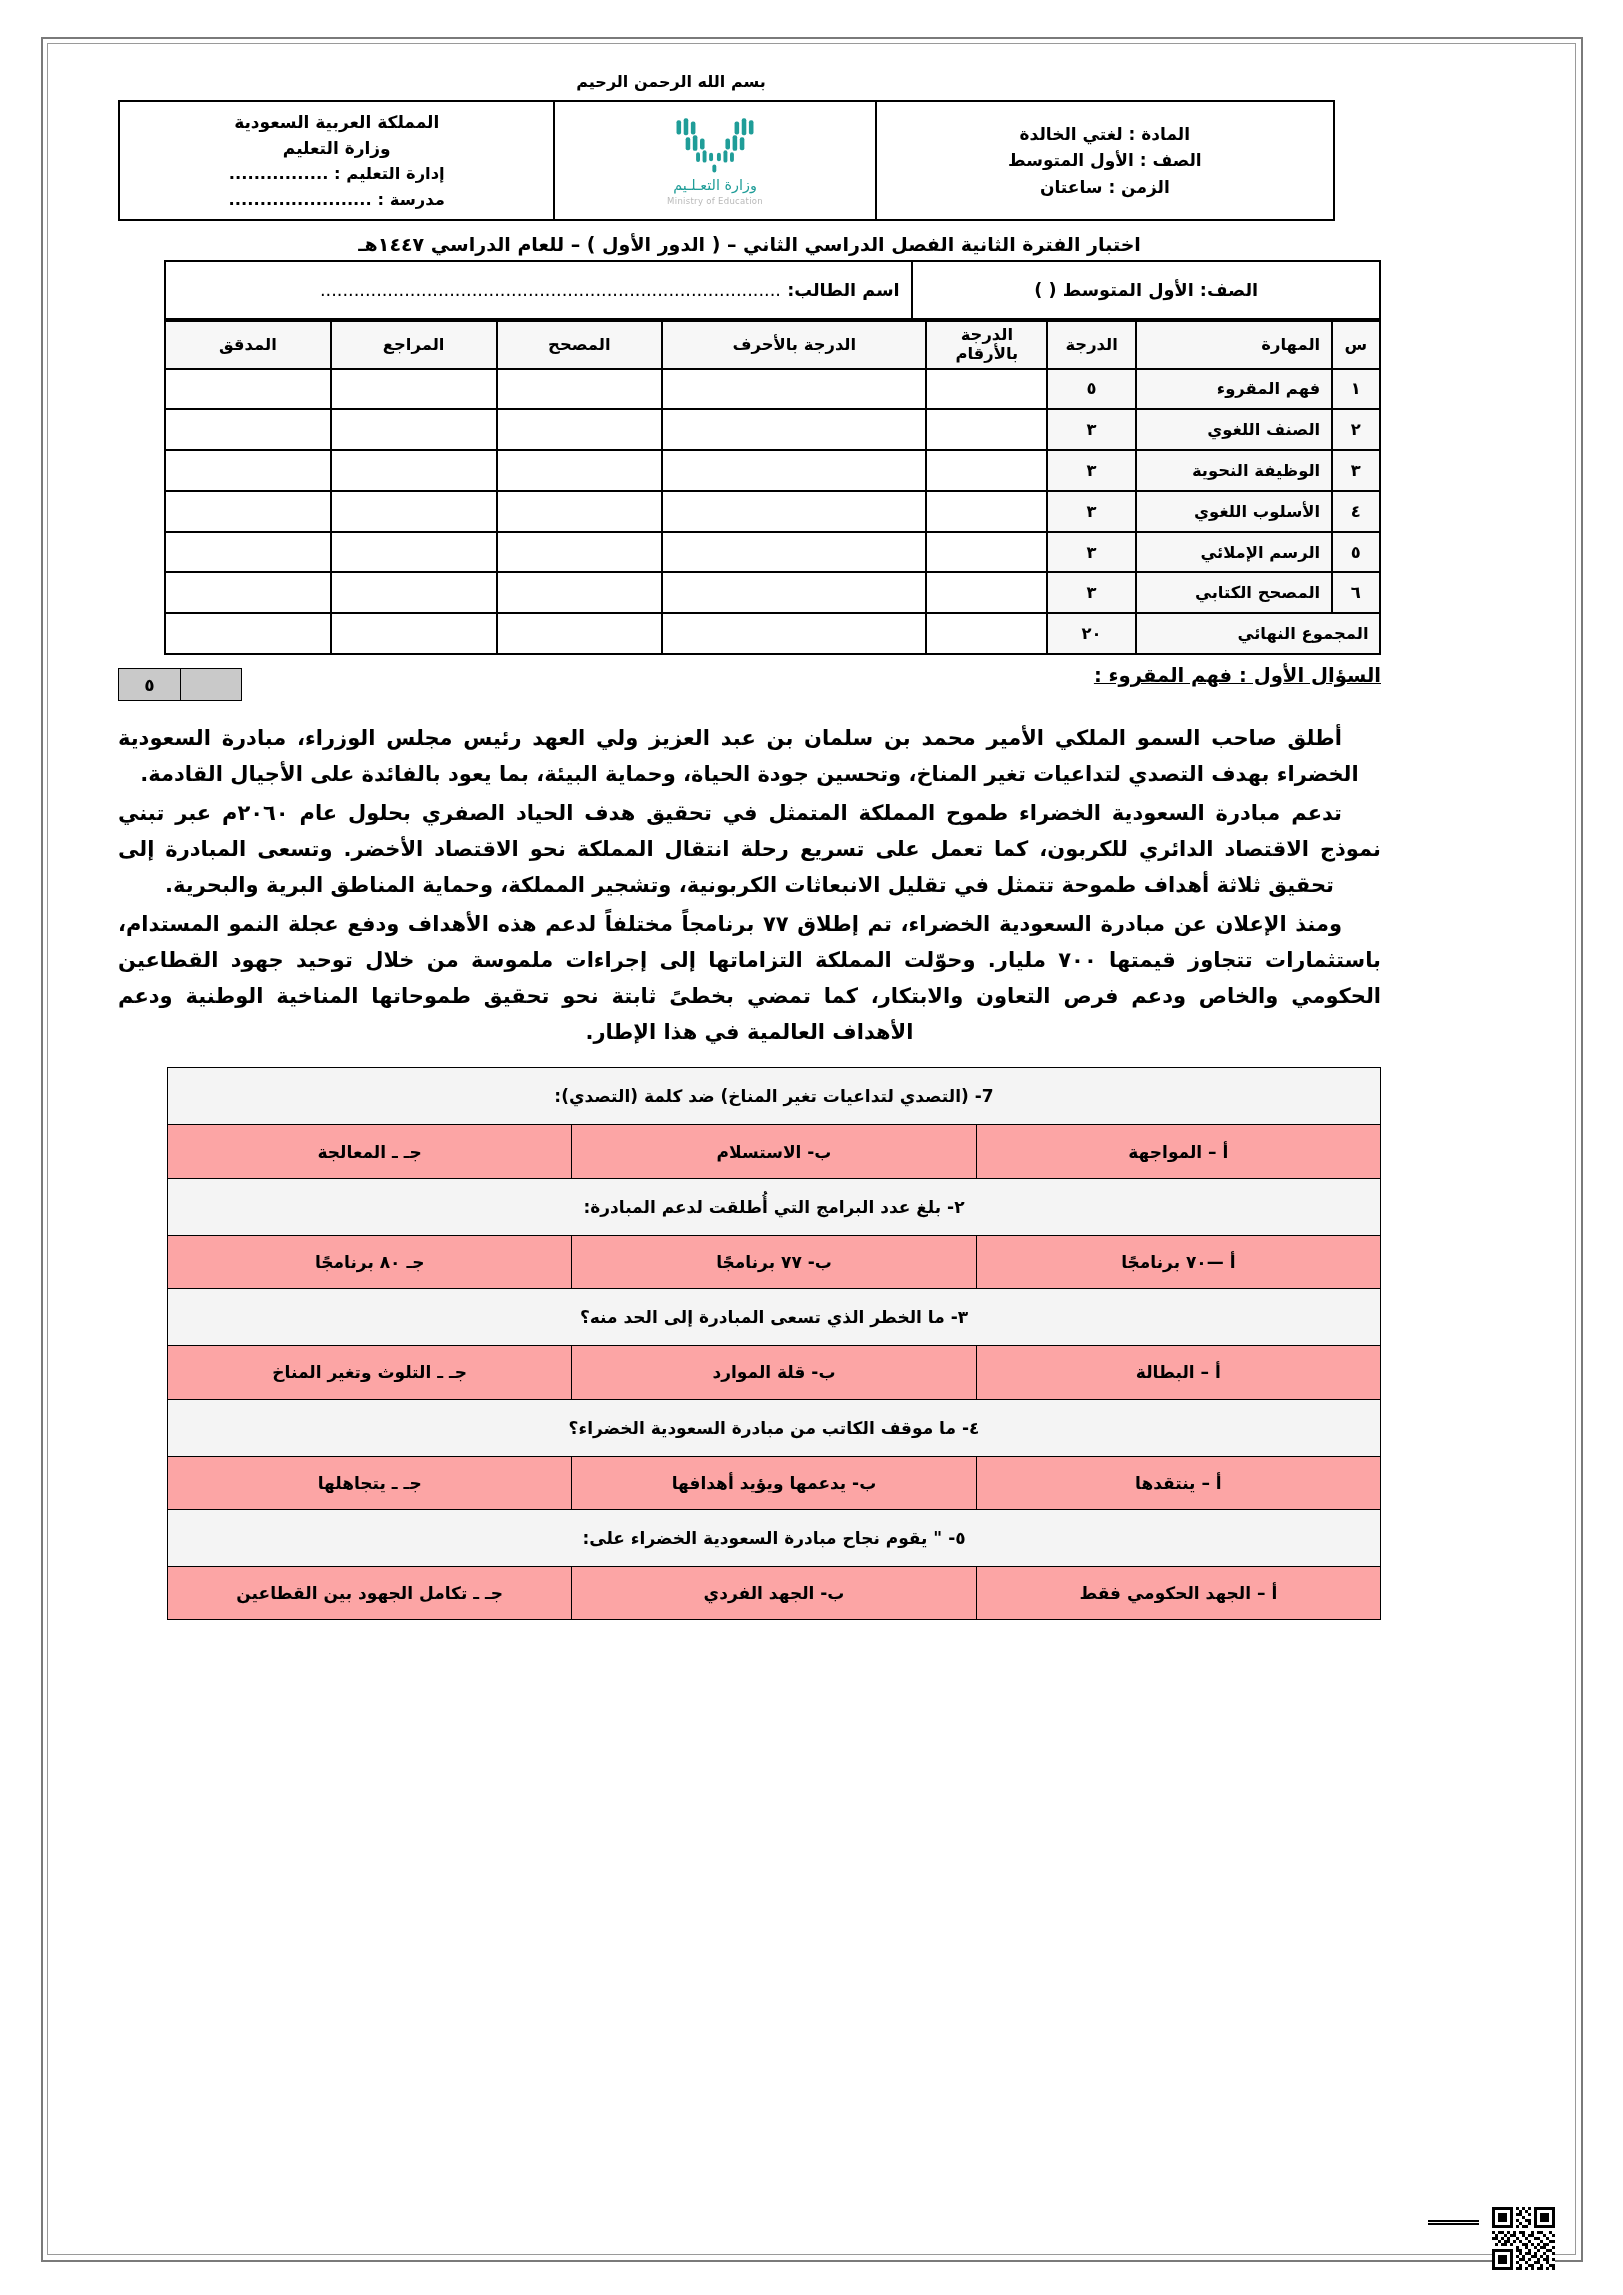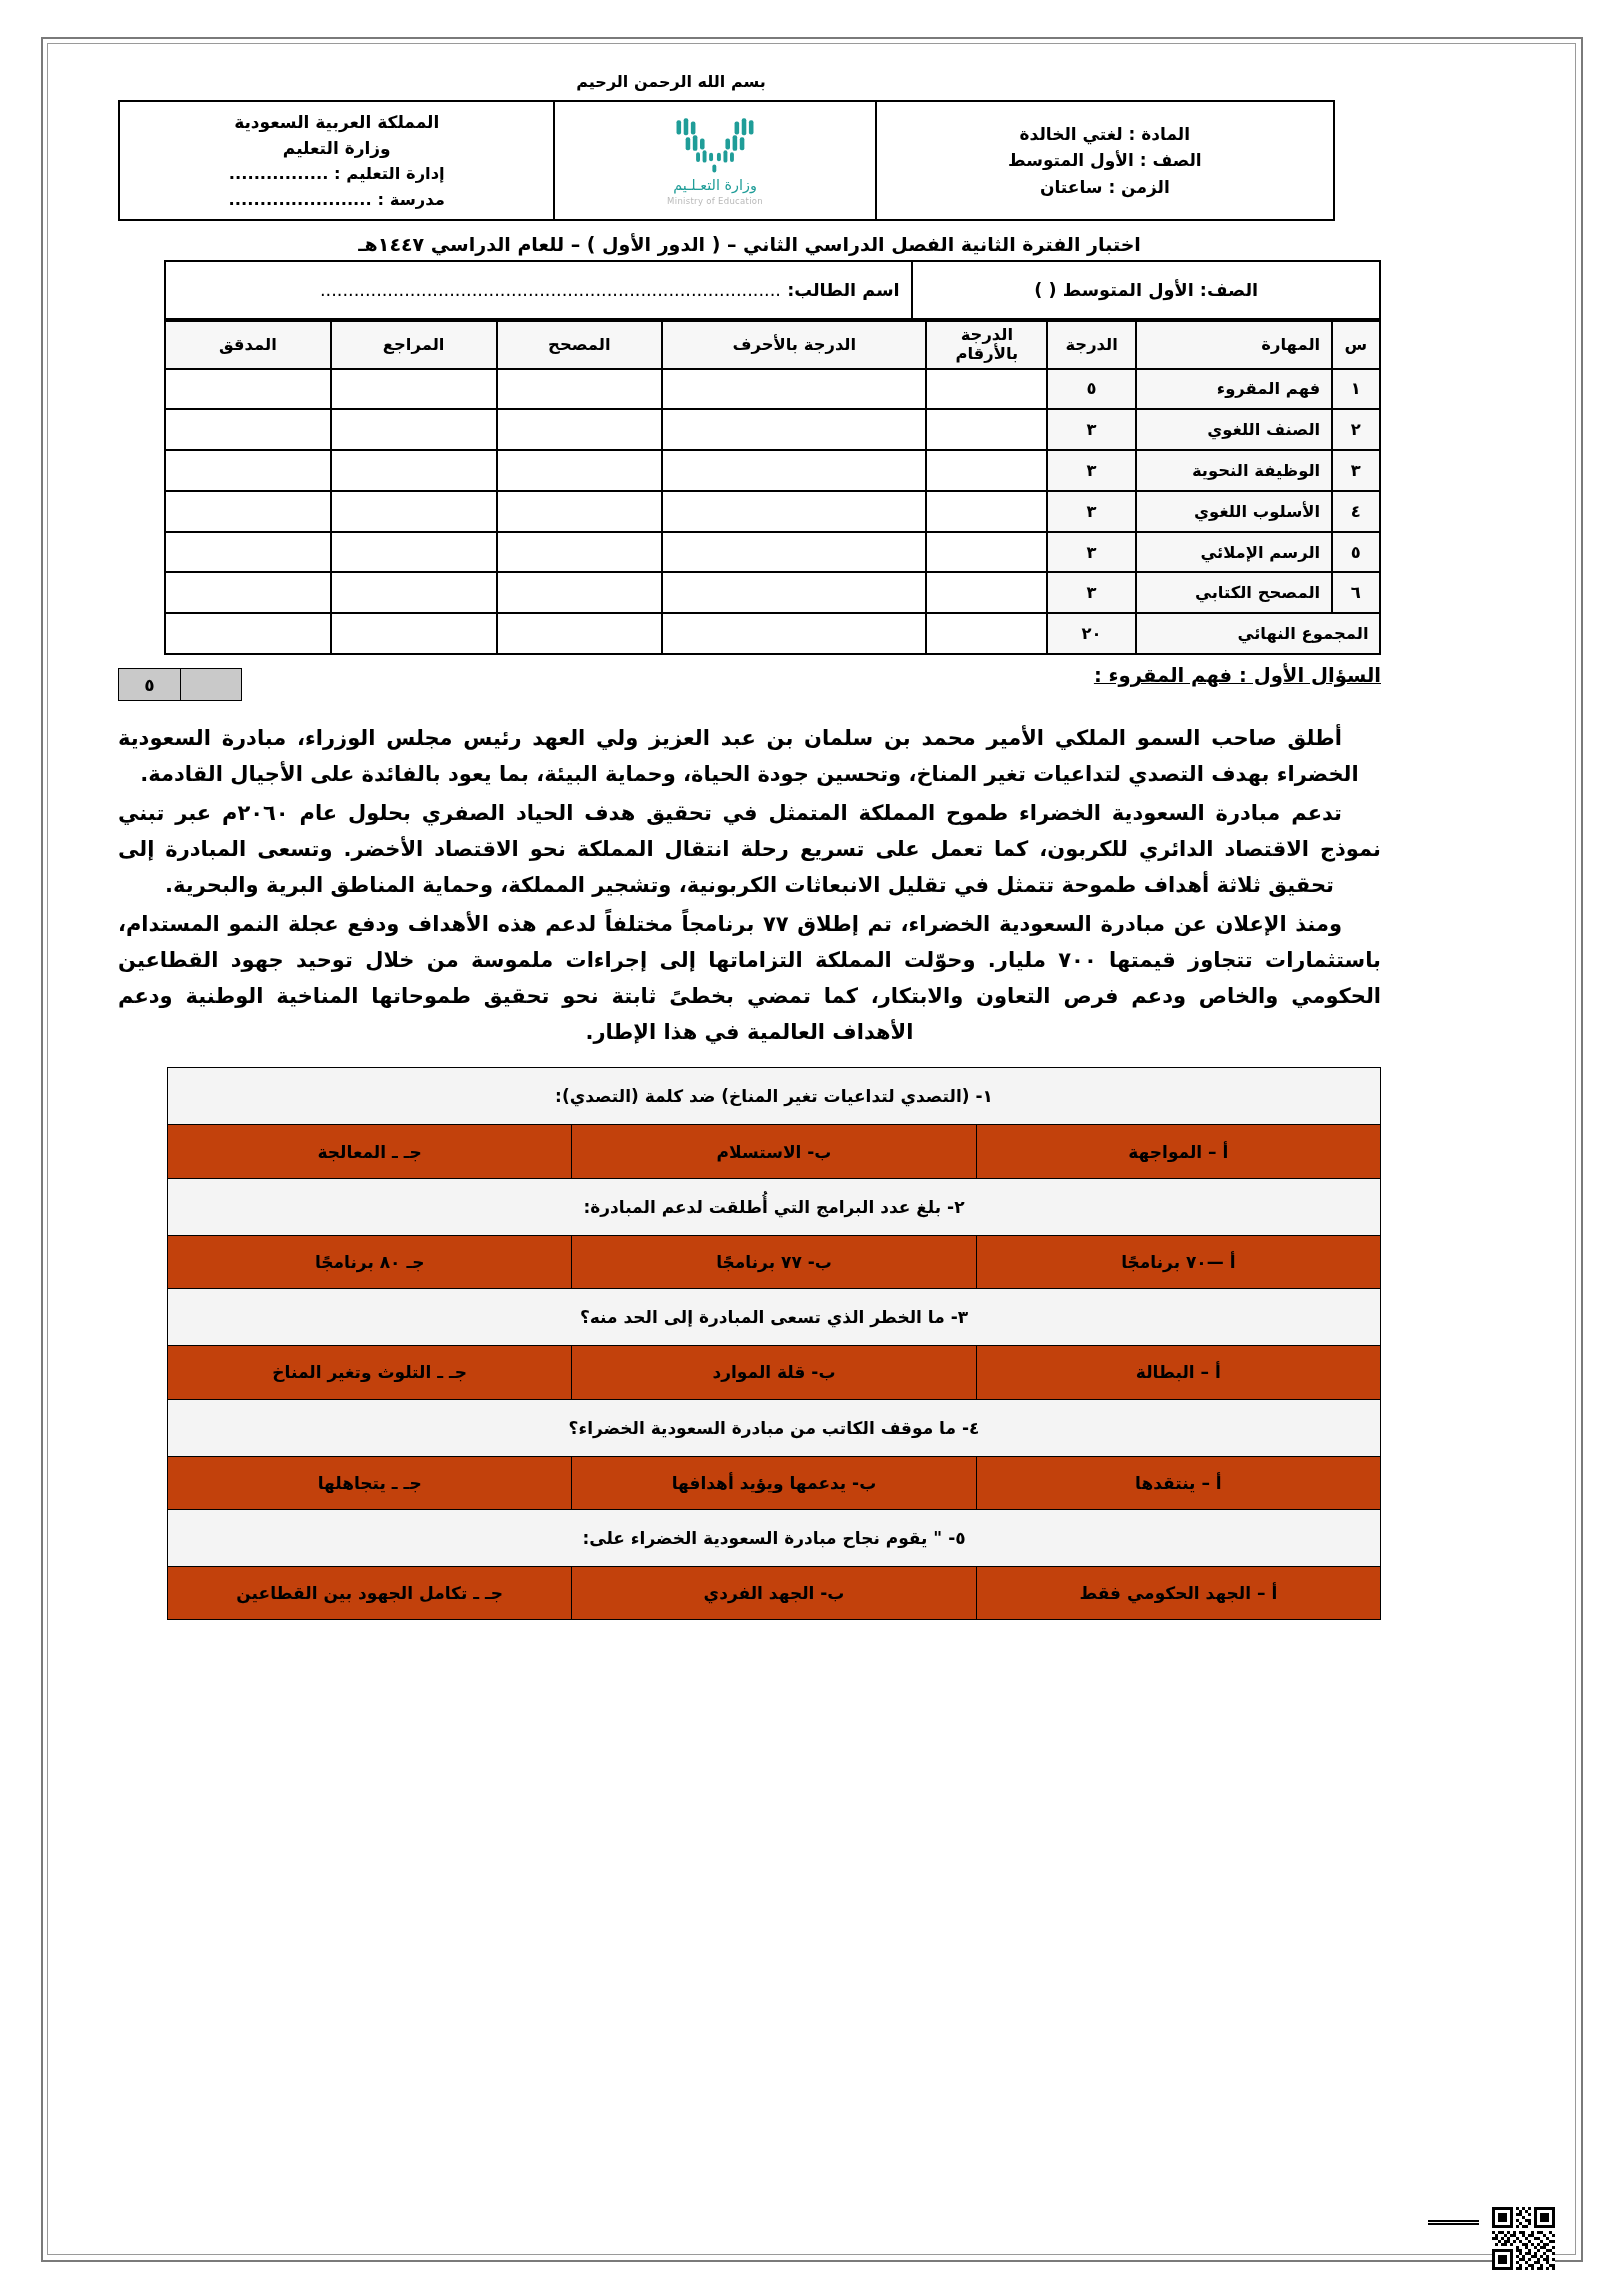--- a/index.html
+++ b/index.html
@@ -222,21 +222,21 @@
     font-weight: bold;
     vertical-align: middle;
   }
   td.q-stem {
     background: #f4f4f4;
     text-align: center;
     padding: 10.5px 6.5px;
     height: 35px;
   }
   td.opt {
-    background: #c2410c;
+    background: #fca5a5;
     text-align: center;
     padding: 9.2px 6.5px;
     height: 34px;
     width: 33.333%;
   }
 
   
   .qr {
     position: absolute;
     left: 1492px;
@@ -426,21 +426,21 @@
 
   <div class="passage">
     <p>أطلق صاحب السمو الملكي الأمير محمد بن سلمان بن عبد العزيز ولي العهد رئيس مجلس الوزراء، مبادرة السعودية الخضراء بهدف التصدي لتداعيات تغير المناخ، وتحسين جودة الحياة، وحماية البيئة، بما يعود بالفائدة على الأجيال القادمة.</p>
     <p>تدعم مبادرة السعودية الخضراء طموح المملكة المتمثل في تحقيق هدف الحياد الصفري بحلول عام ٢٠٦٠م عبر تبني نموذج الاقتصاد الدائري للكربون، كما تعمل على تسريع رحلة انتقال المملكة نحو الاقتصاد الأخضر. وتسعى المبادرة إلى تحقيق ثلاثة أهداف طموحة تتمثل في تقليل الانبعاثات الكربونية، وتشجير المملكة، وحماية المناطق البرية والبحرية.</p>
     <p>ومنذ الإعلان عن مبادرة السعودية الخضراء، تم إطلاق ٧٧ برنامجاً مختلفاً لدعم هذه الأهداف ودفع عجلة النمو المستدام، باستثمارات تتجاوز قيمتها ٧٠٠ مليار. وحوّلت المملكة التزاماتها إلى إجراءات ملموسة من خلال توحيد جهود القطاعين الحكومي والخاص ودعم فرص التعاون والابتكار، كما تمضي بخطىً ثابتة نحو تحقيق طموحاتها المناخية الوطنية ودعم الأهداف العالمية في هذا الإطار.</p>
   </div>
 
   <table class="mcq-table">
     <tbody>
       <tr>
-        <td class="q-stem" colspan="3">١-  (التصدي لتداعيات تغير المناخ) ضد كلمة (التصدي):</td>
+        <td class="q-stem" colspan="3">7-  (التصدي لتداعيات تغير المناخ) ضد كلمة (التصدي):</td>
       </tr>
       <tr>
         <td class="opt">أ – المواجهة</td>
         <td class="opt">ب- الاستسلام</td>
         <td class="opt">جـ ـ المعالجة</td>
       </tr>
 
       <tr>
         <td class="q-stem" colspan="3">٢- بلغ عدد البرامج التي أُطلقت لدعم المبادرة:</td>
       </tr>

